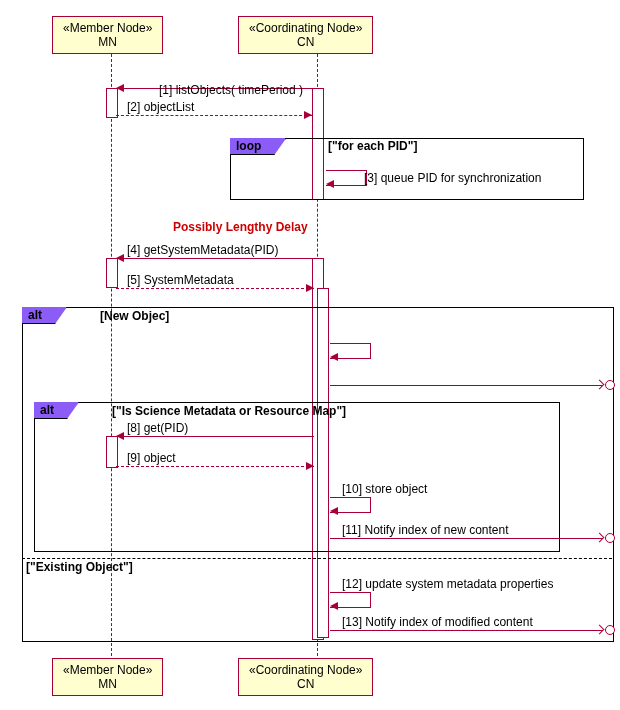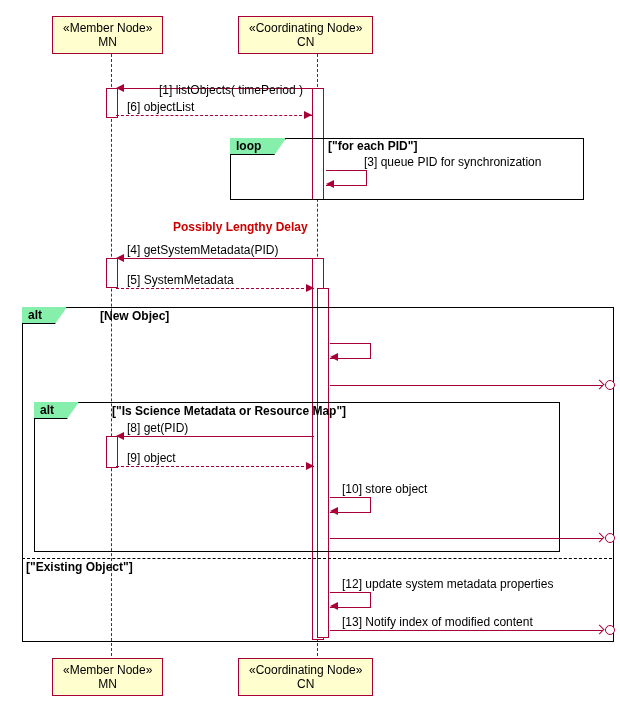--- a/index.html
+++ b/index.html
@@ -65,21 +65,21 @@
     background: #fff;
     border: 1px solid #a80036;
   }
   .frag {
     position: absolute;
     border: 1.5px solid #000;
     background: transparent;
   }
   .frag-label-box {
     position: absolute;
-    background: #86efac;
+    background: #8b5cf6;
     border: 1px solid #000;
     border-left: none;
     border-top: none;
     padding: 1px 24px 1px 6px;
     font-weight: bold;
     font-size: 12px;
     clip-path: polygon(0 0, 100% 0, calc(100% - 12px) 100%, 0 100%);
   }
   .frag-guard {
     position: absolute;
@@ -136,29 +136,29 @@
   <div class="activation" style="left:307px; top:278px; height:348px;"></div>
   <div class="activation" style="left:96px; top:248px; height:28px;"></div>
   <div class="activation" style="left:96px; top:426px; height:30px;"></div>
 
   <div class="arrow" style="left:106px; top:78px; width:196px;"></div>
   <div class="arrow-head-left" style="left:106px; top:74px;"></div>
   <div class="msg-label" style="left:117px; top:73px;margin-left:32px;">[1]  listObjects( timePeriod )</div>
 
   <div class="arrow" style="left:106px; top:105px; width:196px; border-top:1px dashed #a80036; background:none;"></div>
   <div class="arrow-head-right" style="left:294px; top:101px;"></div>
-  <div class="msg-label" style="left:117px; top:90px;">[6]  objectList</div>
+  <div class="msg-label" style="left:117px; top:90px;">[2]  objectList</div>
 
   <div class="frag" style="left:220px; top:128px; width:352px; height:60px;"></div>
   <div class="frag-label-box" style="left:220px; top:128px;">loop</div>
   <div class="frag-guard" style="left:318px; top:129px;">["for each PID"]</div>
 
   <div class="self-arrow" style="left:316px; top:160px; width:40px; height:14px;"></div>
   <div class="arrow-head-left" style="left:316px; top:170px;"></div>
-  <div class="msg-label" style="left:328px; top:145px;padding-left:26px;">[3]  queue PID for synchronization</div>
+  <div class="msg-label" style="left:328px; top:161px;padding-left:26px;">[3]  queue PID for synchronization</div>
 
   <div class="delay-text" style="left:128px; top:210px;margin-left:35px;">Possibly Lengthy Delay</div>
 
   <div class="arrow" style="left:106px; top:248px; width:196px;"></div>
   <div class="arrow-head-left" style="left:106px; top:244px;"></div>
   <div class="msg-label" style="left:117px; top:233px;">[4]  getSystemMetadata(PID)</div>
 
   <div class="arrow" style="left:106px; top:278px; width:198px; border-top:1px dashed #a80036; background:none;"></div>
   <div class="arrow-head-right" style="left:296px; top:274px;"></div>
   <div class="msg-label" style="left:117px; top:263px;">[5]  SystemMetadata</div>
@@ -186,20 +186,21 @@
   <div class="arrow-head-right" style="left:296px; top:452px;"></div>
   <div class="msg-label" style="left:117px; top:441px;">[9]  object</div>
 
   <div class="self-arrow" style="left:320px; top:487px; width:40px; height:14px;"></div>
   <div class="arrow-head-left" style="left:320px; top:497px;"></div>
   <div class="msg-label" style="left:332px; top:472px;">[10]  store object</div>
 
   <div class="arrow" style="left:320px; top:528px; width:273px;"></div>
   <div class="arrow-head-right-open" style="left:586px; top:524px;"></div>
   <div class="ref-circle" style="left:595px; top:523px;"></div>
+  <div class="msg-label" style="left:332px; top:513px;">[11]  Notify index of new content</div>
 
   <div class="divider-line" style="left:12px; top:548px; width:590px;"></div>
   <div class="frag-guard" style="left:16px; top:550px;">["Existing Object"]</div>
 
   <div class="self-arrow" style="left:320px; top:582px; width:40px; height:14px;"></div>
   <div class="arrow-head-left" style="left:320px; top:592px;"></div>
   <div class="msg-label" style="left:332px; top:567px;">[12]  update system metadata properties</div>
 
   <div class="arrow" style="left:320px; top:620px; width:273px;"></div>
   <div class="arrow-head-right-open" style="left:586px; top:616px;"></div>

